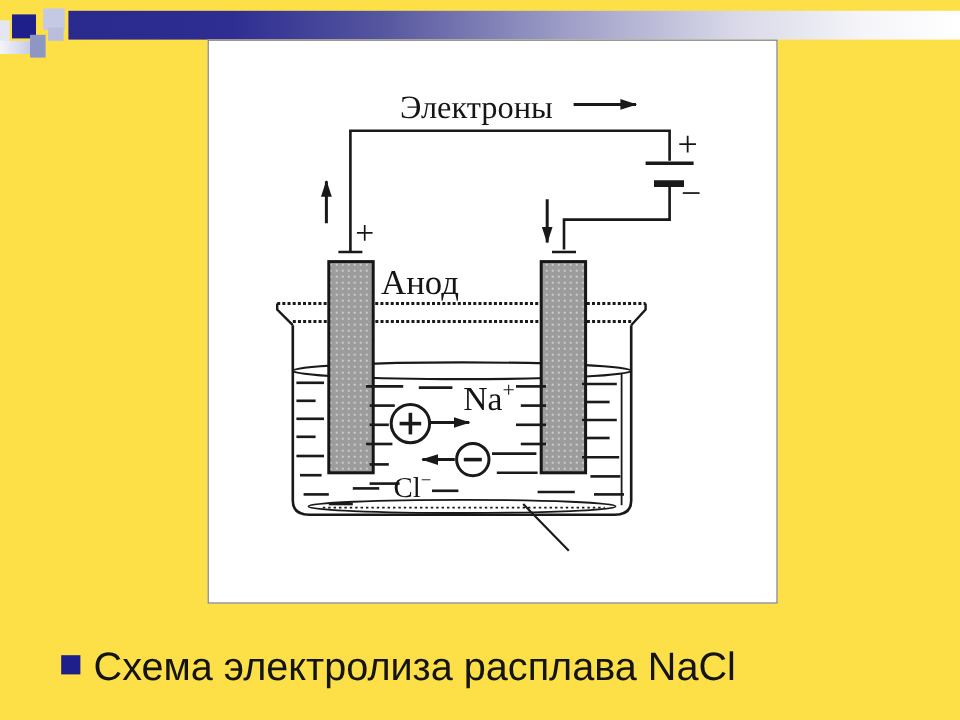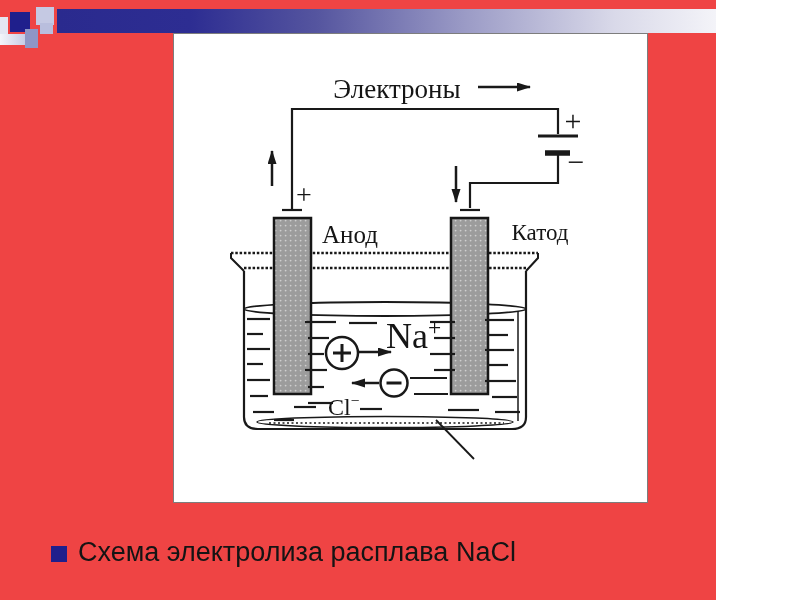--- a/index.html
+++ b/index.html
@@ -1,16 +1,16 @@
 <!DOCTYPE html>
 <html><head>
 <meta charset="utf-8">
 <style>
   html,body{margin:0;padding:0;background:#fff;}
-  .slide{position:relative;width:716px;height:600px;background:#ef4444;overflow:hidden;
+  .slide{position:relative;width:800px;height:600px;background:#fde047;overflow:hidden;
          font-family:"Liberation Sans",sans-serif;}
   
   .hbar{position:absolute;left:57px;top:9px;width:743px;height:24px;
         background:linear-gradient(90deg,#2a2a8e 0%,#2d2d92 18%,#55559f 35%,#9b9bc6 55%,#d9d9e9 75%,#f6f6fa 90%,#ffffff 100%);}
   .sq{position:absolute;}
   .sq-navy{left:10px;top:12px;width:20px;height:20px;background:#1f1f8c;}
   .sq-light{left:36px;top:7px;width:18px;height:18px;background:#c5c9e3;}
   .sq-med{left:25px;top:29px;width:13px;height:19px;background:#8e96c6;}
   .sq-pale{left:40px;top:23px;width:13px;height:11px;background:#b9bedd;}
   .strip-h{left:0;top:34px;width:26px;height:11px;background:linear-gradient(90deg,#f4f5fa,#c6cbe4);}
@@ -18,21 +18,21 @@
   
   .frame{position:absolute;left:173px;top:33px;width:475px;height:470px;box-sizing:border-box;
          border:1.5px solid #7d7d7d;background:#fff;}
   .frame svg{position:absolute;left:0;top:0;}
   .lbl{position:absolute;font-family:"Liberation Serif","DejaVu Serif",serif;color:#151515;
        white-space:nowrap;line-height:1;}
   .lbl.ctr{text-align:center;}
   .ion sup{font-size:65%;}
   
   .bullet{position:absolute;left:51px;top:546px;width:16px;height:16px;background:#1f1f8c;}
-  .title{position:absolute;left:78px;top:537px;font-size:27px;color:#141414;
+  .title{position:absolute;left:78px;top:537px;font-size:33px;color:#141414;
          font-family:"Liberation Sans",sans-serif;white-space:nowrap;}
 </style>
 </head>
 <body>
 
 <div class="slide">
 
   <div class="hbar"></div>
   <div class="sq strip-v"></div>
   <div class="sq strip-h"></div>
@@ -134,22 +134,21 @@
         <line x1="205" y1="349" x2="178" y2="349" stroke="#191919" stroke-width="2.5" marker-end="url(#ah)"></line>
       </g>
 
       <line x1="262" y1="386" x2="300" y2="425" stroke="#191919" stroke-width="1.8"></line>
     </svg>
 
     <span class="lbl ctr" style="left:148px;top:42px;width:150px;font-size:27px;">Электроны</span>
     <span class="lbl ctr" style="left:118px;top:147px;width:24px;font-size:28px;">+</span>
     <span class="lbl ctr" style="left:387px;top:72px;width:24px;font-size:30px;">+</span>
     <span class="lbl ctr" style="left:390px;top:113px;width:24px;font-size:30px;">−</span>
-    <span class="lbl ctr" style="left:136px;top:188px;width:80px;font-size:25px;">Анод</span>
-    <span class="lbl ctr" style="left:320px;top:187px;width:92px;font-size:23px;">Катод</span>
-    <span class="lbl ion" style="left:212px;top:282px;font-size:36px;"><span>Na</span><sup>+</sup></span>
+    <span class="lbl ctr" style="left:136px;top:188px;width:80px;font-size:29px;">Анод</span>
+    <span class="lbl ion" style="left:212px;top:282px;font-size:28px;"><span>Na</span><sup>+</sup></span>
     <span class="lbl ion" style="left:154px;top:359px;font-size:24px;"><span>Cl</span><sup>−</sup></span>
   </div>
 
   <span class="bullet"></span>
   <span class="title">Схема электролиза расплава NaCl</span>
 
 </div>
 
 </body></html>

